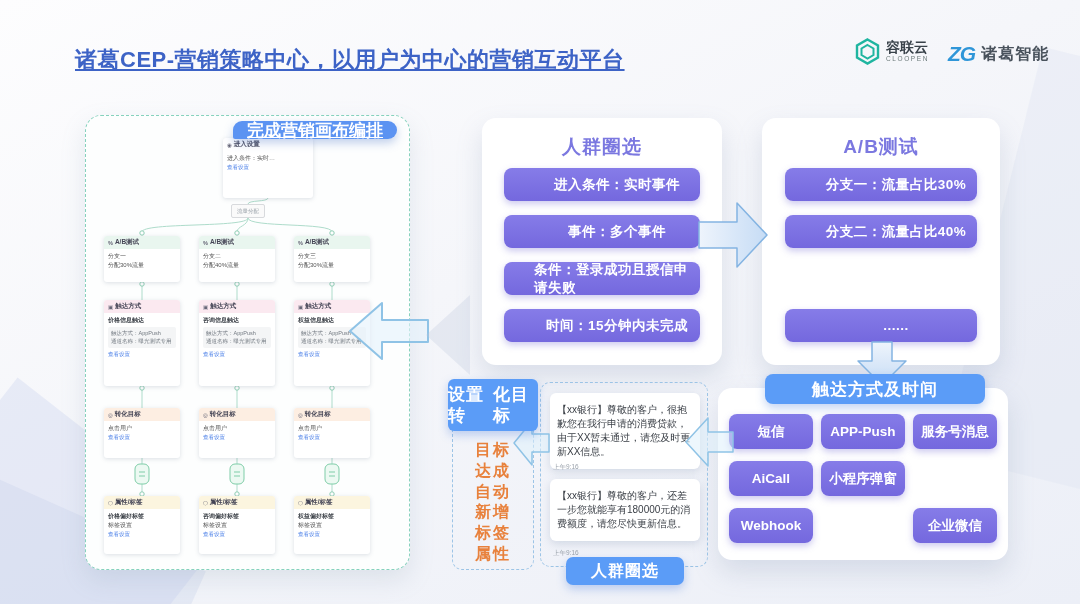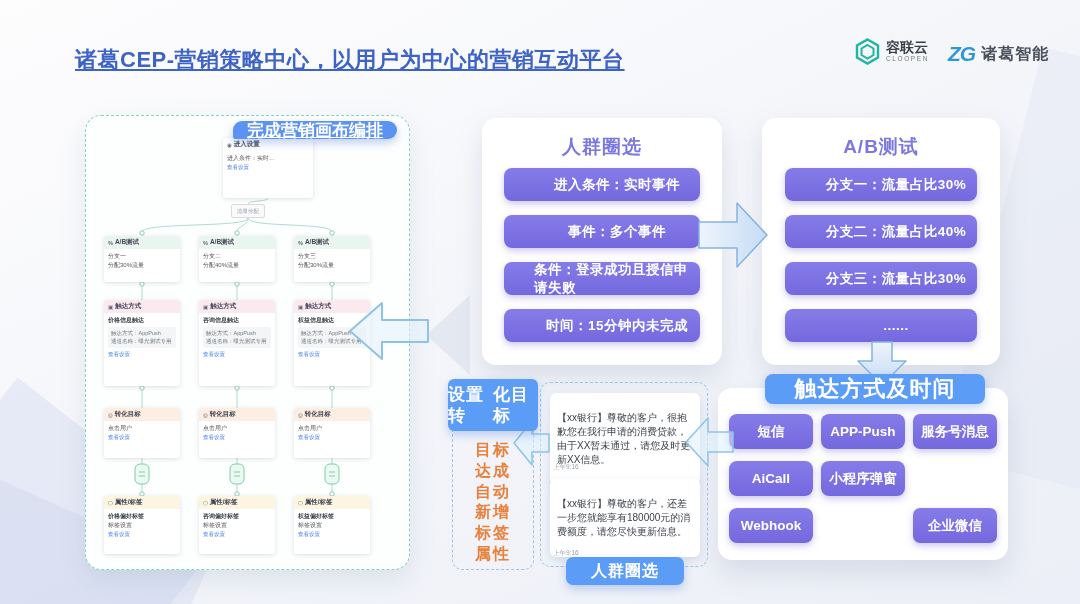--- a/index.html
+++ b/index.html
@@ -55,33 +55,33 @@
           font-size:13.5px; font-weight:bold; display:flex; align-items:center; justify-content:center;
           box-shadow:0 3px 7px rgba(110,100,210,0.35); letter-spacing:0.5px;padding-left:30px; }
   .audience { left:482px; top:118px; width:240px; height:247px; }
   .abtest   { left:762px; top:118px; width:238px; height:247px; }
   .audience .pbtn { left:22px; width:196px; height:33px; }
   .abtest .pbtn   { left:23px; width:192px; height:33px; }
   .b0{top:50px;} .b1{top:97px;} .b2{top:144px;} .b3{top:191px;}
 
   .reach { left:718px; top:388px; width:290px; height:172px; }
   .reach-head { position:absolute; left:765px; top:374px; width:220px; height:30px; background:#5b9cf7; border-radius:8px;
-          color:#fff; font-size:22px; font-weight:bold; display:flex; align-items:center; justify-content:center; z-index:5;
+          color:#fff; font-size:17px; font-weight:bold; display:flex; align-items:center; justify-content:center; z-index:5;
           box-shadow:0 4px 10px rgba(80,130,220,0.35); letter-spacing:1px; }
   .rbtn { position:absolute; width:84px; height:35px; background:linear-gradient(180deg,#867ce8,#7468de); border-radius:8px;
           color:#fff; font-size:13.5px; font-weight:bold; display:flex; align-items:center; justify-content:center;
           box-shadow:0 3px 7px rgba(110,100,210,0.35); }
   .rc0{left:11px;} .rc1{left:103px;} .rc2{left:195px;border-radius:7px;}
   .rr0{top:26px;} .rr1{top:73px;} .rr2{top:120px;}
 
   
   .content-box { position:absolute; left:540px; top:382px; width:168px; height:185px;
           border:1.5px dashed #9cc4e6; border-radius:10px; }
   .msg { position:absolute; left:9px; width:150px; background:#fff; border-radius:6px; box-shadow:0 3px 8px rgba(120,140,170,0.25);
-         padding:18px 7px; font-size:10px; line-height:1.4; color:#3a3f46; font-weight:500; }
+         padding:10px 7px; font-size:10px; line-height:1.4; color:#3a3f46; font-weight:500; }
   .msg.m0 { top:10px; } .msg.m1 { top:96px; }
   .msg-time { position:absolute; left:12px; font-size:6.5px; color:#9aa2ab; }
   .mt0 { top:80px; } .mt1 { top:166px; }
   .content-label { position:absolute; left:25px; top:174px; width:118px; height:28px; background:#5b9cf7; border-radius:7px;
           color:#fff; font-size:16px; font-weight:bold; display:flex; align-items:center; justify-content:center; z-index:5;
           box-shadow:0 4px 10px rgba(80,130,220,0.35); letter-spacing:1px; }
 
   
   .goal-box { position:absolute; left:452px; top:392px; width:82px; height:178px;
           border:1.5px dashed #9cc4e6; border-radius:10px; }
@@ -332,21 +332,20 @@
     <div class="pbtn b0">进入条件：实时事件</div>
     <div class="pbtn b1">事件：多个事件</div>
     <div class="pbtn b2">条件：登录成功且授信申请失败</div>
     <div class="pbtn b3">时间：15分钟内未完成</div>
   </div>
 
   <div class="panel abtest">
     <div class="ptitle" style="top:16px;">A/B测试</div>
     <div class="pbtn b0">分支一：流量占比30%</div>
     <div class="pbtn b1">分支二：流量占比40%</div>
-    <div class="pbtn b2">分支三：流量占比30%</div>
     <div class="pbtn b3">......</div>
   </div>
 
   <div class="panel reach">
     <div class="rbtn rc0 rr0">短信</div>
     <div class="rbtn rc1 rr0">APP-Push</div>
     <div class="rbtn rc2 rr0">服务号消息</div>
     <div class="rbtn rc0 rr1">AiCall</div>
     <div class="rbtn rc1 rr1">小程序弹窗</div>
     <div class="rbtn rc0 rr2">Webhook</div>

